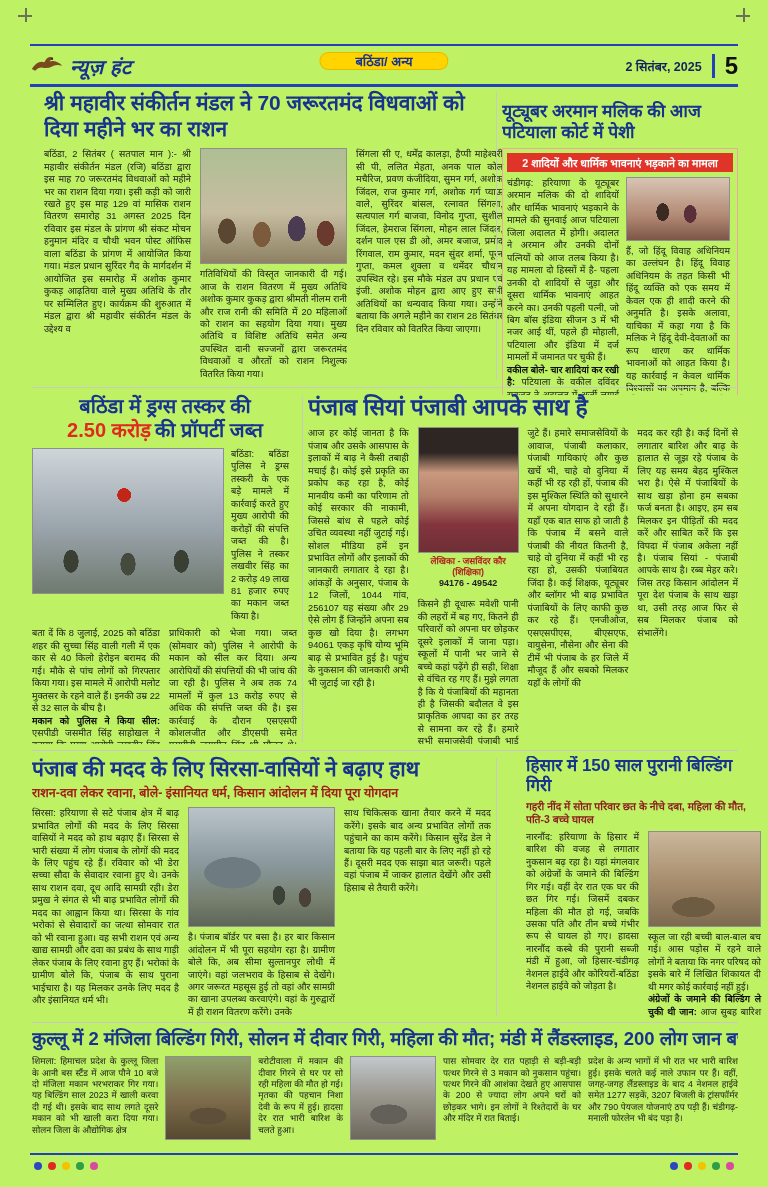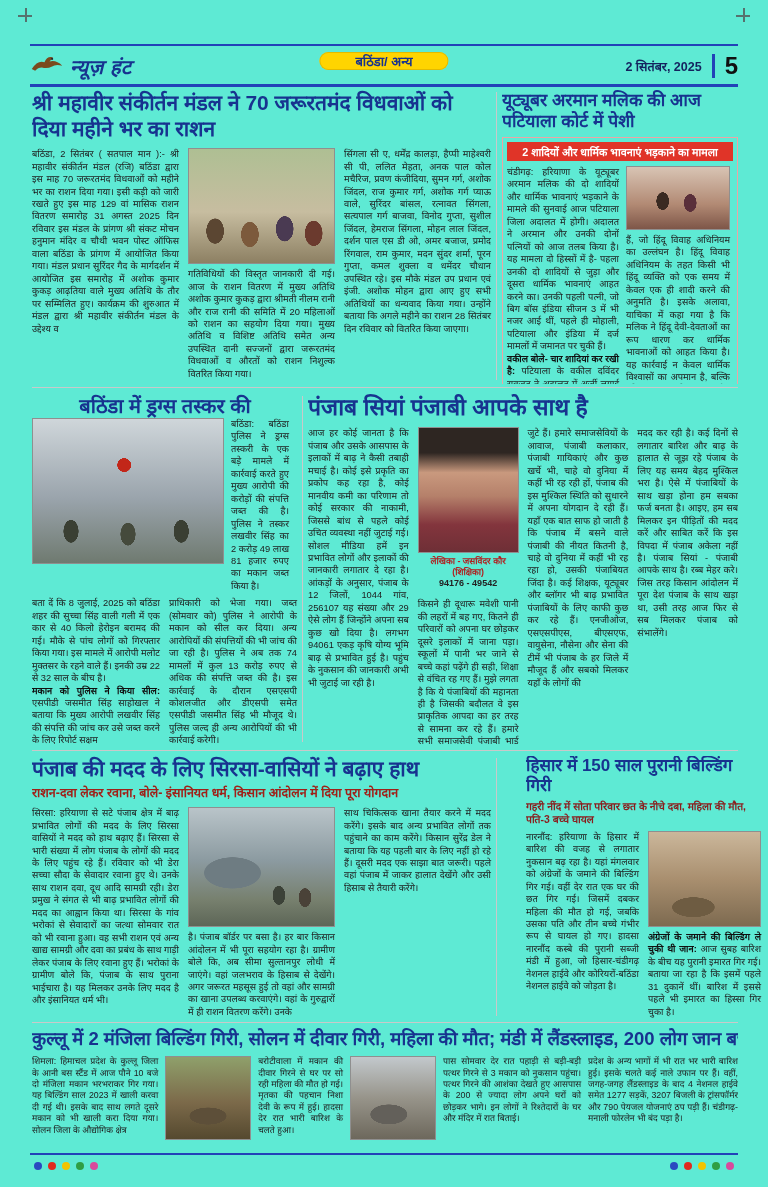--- a/index.html
+++ b/index.html
@@ -1,21 +1,21 @@
 <!DOCTYPE html>
 <html lang="hi"><head>
 <meta charset="utf-8">
 <style>
   :root{
     --blue:#17338f; --blue2:#2242b8; --red:#e02a1e; --yellow:#ffd400;
     --maroon:#9c1f1f; --ink:#1c1c1c; --rule:#c9c9c9;
   }
   *{margin:0;padding:0;box-sizing:border-box;}
   body{margin:0;background:#d9d9d9;font-family:"Liberation Sans","DejaVu Sans",sans-serif;}
-  .page{position:relative;width:768px;height:1187px;background:#5eead4;overflow:hidden;margin:0 auto;}
+  .page{position:relative;width:768px;height:1187px;background:#bef264;overflow:hidden;margin:0 auto;}
   .crop{position:absolute;width:14px;height:14px;opacity:.8;}
   .crop::before{content:"";position:absolute;left:50%;top:0;width:1.5px;height:100%;background:#555;}
   .crop::after{content:"";position:absolute;top:50%;left:0;height:1.5px;width:100%;background:#555;}
   .crop.tl{left:18px;top:8px;} .crop.tr{right:18px;top:8px;}
 
   
   .masthead{position:absolute;left:30px;right:30px;top:44px;height:38px;display:flex;align-items:center;
     justify-content:space-between;border-top:2px solid var(--blue2);padding-top:4px;}
   .brand{display:flex;align-items:center;gap:6px;}
   .brand-name{font-size:20px;font-weight:800;color:var(--blue);font-style:italic;letter-spacing:.5px;}
@@ -31,32 +31,32 @@
   .sec{position:absolute;overflow:hidden;}
   .hl{color:var(--blue);font-weight:800;}
   .bt{font-size:9.3px;line-height:1.34;text-align:justify;color:var(--ink);}
   .cols{display:flex;gap:9px;}
   .photo{border:1px solid #8f8f8f;width:100%;}
   .bsub{font-weight:800;color:#101010;}
   .vrule{position:absolute;width:1px;background:var(--rule);}
   .hrule{position:absolute;left:32px;right:30px;height:1px;background:var(--rule);}
 
   
-  .a1{left:32px;top:90px;width:460px;height:294px;}
+  .a1{left:44px;top:90px;width:460px;height:294px;}
   .a1 .hl{font-size:21px;line-height:1.22;margin-bottom:7px;}
   .a1 .col{width:147px;}
   .ph-ration{height:116px;margin-bottom:4px;background:
     radial-gradient(ellipse 14px 20px at 18% 72%, #5b4632 62%, transparent 64%),
     radial-gradient(ellipse 14px 20px at 42% 75%, #7c5a3c 62%, transparent 64%),
     radial-gradient(ellipse 14px 20px at 66% 70%, #4a3a52 62%, transparent 64%),
     radial-gradient(ellipse 14px 20px at 86% 74%, #6b3a2e 62%, transparent 64%),
     linear-gradient(180deg,#aebf93 0%,#c7bda0 55%,#8d8063 100%);}
 
   
-  .a2{left:502px;top:90px;width:236px;height:294px;}
+  .a2{left:502px;top:101px;width:236px;height:294px;}
   .a2 .hl{font-size:17.5px;line-height:1.2;margin-bottom:5px;}
   .redbox{border:1px solid #eda5a5;padding:4px;}
   .banner{background:#e03428;color:#fff;font-weight:700;font-size:10.8px;text-align:center;padding:2px;}
   .a2-body{display:flex;gap:7px;margin-top:5px;}
   .a2-left{width:112px;}
   .a2-right{width:104px;}
   .ph-armaan{height:64px;margin-bottom:4px;background:
     radial-gradient(ellipse 10px 14px at 35% 55%, #3a2a22 62%, transparent 64%),
     radial-gradient(ellipse 10px 14px at 62% 58%, #5a2f3a 62%, transparent 64%),
     linear-gradient(180deg,#d8c4b4 0%,#b28a74 60%,#7e5648 100%);}
@@ -181,20 +181,21 @@
           <p class="bt">हैं, जो हिंदू विवाह अधिनियम का उल्लंघन है। हिंदू विवाह अधिनियम के तहत किसी भी हिंदू व्यक्ति को एक समय में केवल एक ही शादी करने की अनुमति है। इसके अलावा, याचिका में कहा गया है कि मलिक ने हिंदू देवी-देवताओं का रूप धारण कर धार्मिक भावनाओं को आहत किया है। यह कार्रवाई न केवल धार्मिक विश्वासों का अपमान है, बल्कि हरियाणा कानून के तहत दंडनीय अपराध भी है।</p>
         </div>
       </div>
     </div>
   </section>
 
   <div class="hrule" style="top:387px;"></div>
 
   <section class="sec a3">
     <h2 class="hl hl3a">बठिंडा में ड्रग्स तस्कर की</h2>
+    <h2 class="hl hl3b"><span class="red">2.50 करोड़</span><span>की प्रॉपर्टी जब्त</span></h2>
     <div class="a3-row">
       <div class="photo ph-drugs"></div>
       <p class="bt a3-side">बठिंडा: बठिंडा पुलिस ने ड्रग्स तस्करी के एक बड़े मामले में कार्रवाई करते हुए मुख्य आरोपी की करोड़ों की संपत्ति जब्त की है। पुलिस ने तस्कर लखवीर सिंह का 2 करोड़ 49 लाख 81 हजार रुपए का मकान जब्त किया है।</p>
     </div>
     <div class="cols">
       <div class="col">
         <p class="bt">बता दें कि 8 जुलाई, 2025 को बठिंडा शहर की सुच्चा सिंह वाली गली में एक कार से 40 किलो हेरोइन बरामद की गई। मौके से पांच लोगों को गिरफ्तार किया गया। इस मामले में आरोपी मलोट मुक्तसर के रहने वाले हैं। इनकी उम्र 22 से 32 साल के बीच है।</p>
         <p class="bt"><span class="bsub">मकान को पुलिस ने किया सील:</span>
         <span>एसपीडी जसमीत सिंह साहोखल ने बताया कि मुख्य आरोपी लखवीर सिंह की संपत्ति की जांच कर उसे जब्त करने के लिए रिपोर्ट सक्षम</span></p>
       </div>
@@ -236,20 +237,21 @@
 
   <div class="vrule" style="left:496px;top:758px;height:258px;"></div>
 
   <section class="sec a6">
     <h2 class="hl">हिसार में 150 साल पुरानी बिल्डिंग गिरी</h2>
     <div class="sub6">गहरी नींद में सोता परिवार छत के नीचे दबा, महिला की मौत, पति-3 बच्चे घायल</div>
     <div class="cols">
       <p class="bt col">नारनौंद: हरियाणा के हिसार में बारिश की वजह से लगातार नुकसान बढ़ रहा है। यहां मंगलवार को अंग्रेजों के जमाने की बिल्डिंग गिर गई। वहीं देर रात एक घर की छत गिर गई। जिसमें दबकर महिला की मौत हो गई, जबकि उसका पति और तीन बच्चे गंभीर रूप से घायल हो गए। हादसा नारनौंद कस्बे की पुरानी सब्जी मंडी में हुआ, जो हिसार-चंडीगढ़ नेशनल हाईवे और कोरियरों-बठिंडा नेशनल हाईवे को जोड़ता है।</p>
       <div class="col">
         <div class="photo ph-rubble"></div>
+        <p class="bt">स्कूल जा रही बच्ची बाल-बाल बच गई। आस पड़ोस में रहने वाले लोगों ने बताया कि नगर परिषद को इसके बारे में लिखित शिकायत दी थी मगर कोई कार्रवाई नहीं हुई।</p>
         <p class="bt"><span class="bsub">अंग्रेजों के जमाने की बिल्डिंग ले चुकी थी जान:</span>
         <span>आज सुबह बारिश के बीच यह पुरानी इमारत गिर गई। बताया जा रहा है कि इसमें पहले 31 दुकानें थीं। बारिश में इससे पहले भी इमारत का हिस्सा गिर चुका है।</span></p>
       </div>
     </div>
   </section>
 
   <div class="hrule" style="top:1022px;"></div>
 
   <section class="sec a7">
     <h2 class="hl">कुल्लू में 2 मंजिला बिल्डिंग गिरी, सोलन में दीवार गिरी, महिला की मौत; मंडी में लैंडस्लाइड, 200 लोग जान बचाकर भागे</h2>

